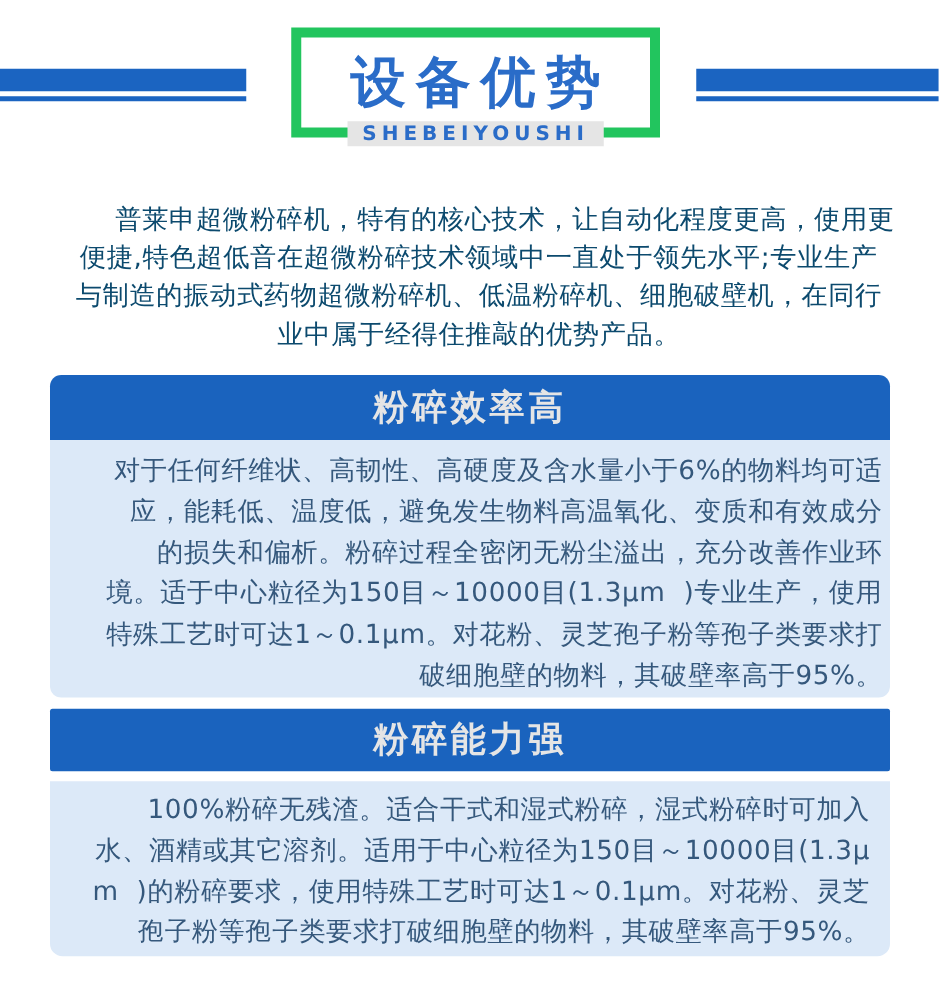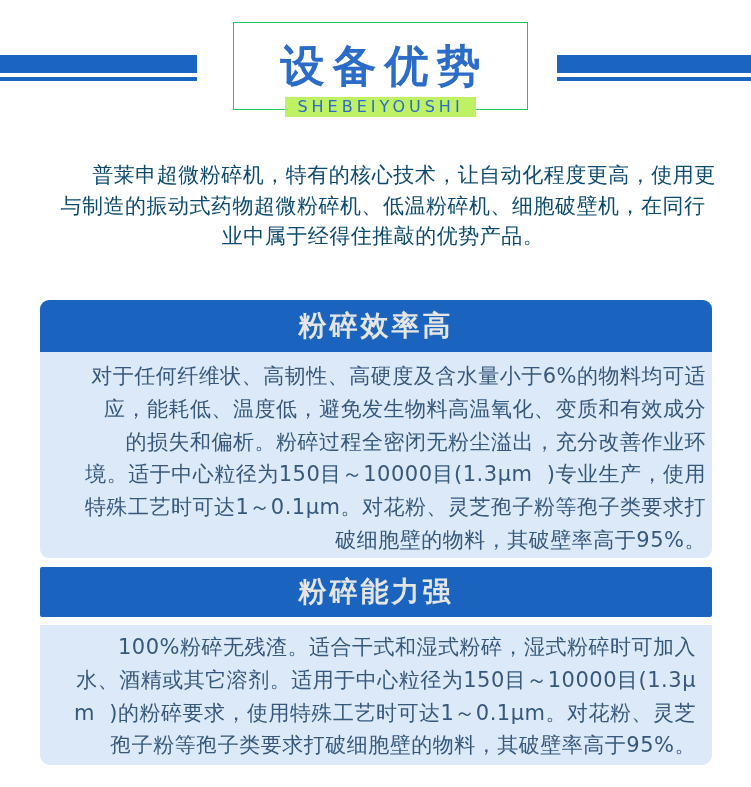--- a/index.html
+++ b/index.html
@@ -14,34 +14,34 @@
     overflow:hidden;
   }
   
   .hbar{position:absolute;background:#1b64c1;}
   .hbar.left-thick{left:0;top:55px;width:197px;height:18px;}
   .hbar.left-thin{left:0;top:77px;width:197px;height:4px;}
   .hbar.right-thick{left:557px;top:55px;width:194px;height:18px;}
   .hbar.right-thin{left:557px;top:77px;width:194px;height:4px;}
   .title-box{
     position:absolute;left:233px;top:22px;width:295px;height:88px;
-    border:1px solid #22c55e;box-sizing:border-box;
+    border:8px solid #22c55e;box-sizing:border-box;
     display:flex;align-items:center;justify-content:center;
   }
   .page-title{
     color:#2a6cc8;font-size:44px;font-weight:bold;
     letter-spacing:8px;margin-left:8px;white-space:pre;
   }
   .subtitle-row{
     position:absolute;left:233px;top:97px;width:295px;
     text-align:center;
   }
   .page-subtitle{
-    display:inline-block;background:#bef264;padding:0 12px;
-    color:#2a6cc8;font-size:16px;font-weight:normal;letter-spacing:4px;
+    display:inline-block;background:#e5e5e5;padding:0 12px;
+    color:#2a6cc8;font-size:16px;font-weight:bold;letter-spacing:4px;
     line-height:20px;white-space:pre;
   }
   
   .intro{
     position:absolute;left:36px;top:160px;width:694px;
     color:#0c4a6e;font-size:21px;line-height:30.5px;
     letter-spacing:0.5px;
     text-align:center;
   }
   .intro .line{white-space:pre;}
@@ -80,20 +80,21 @@
 
   <div class="title-box">
     <span class="page-title">设备优势</span>
   </div>
   <div class="subtitle-row">
     <span class="page-subtitle">SHEBEIYOUSHI</span>
   </div>
 
   <div class="intro">
     <div class="line indent">普莱申超微粉碎机，特有的核心技术，让自动化程度更高，使用更</div>
+    <div class="line">便捷,特色超低音在超微粉碎技术领域中一直处于领先水平;专业生产</div>
     <div class="line">与制造的振动式药物超微粉碎机、低温粉碎机、细胞破壁机，在同行</div>
     <div class="line">业中属于经得住推敲的优势产品。</div>
   </div>
 
   <div class="banner b1">
     <span class="banner-text">粉碎效率高</span>
   </div>
   <div class="sect s1">
     <div class="line">对于任何纤维状、高韧性、高硬度及含水量小于6%的物料均可适</div>
     <div class="line">应，能耗低、温度低，避免发生物料高温氧化、变质和有效成分</div>

